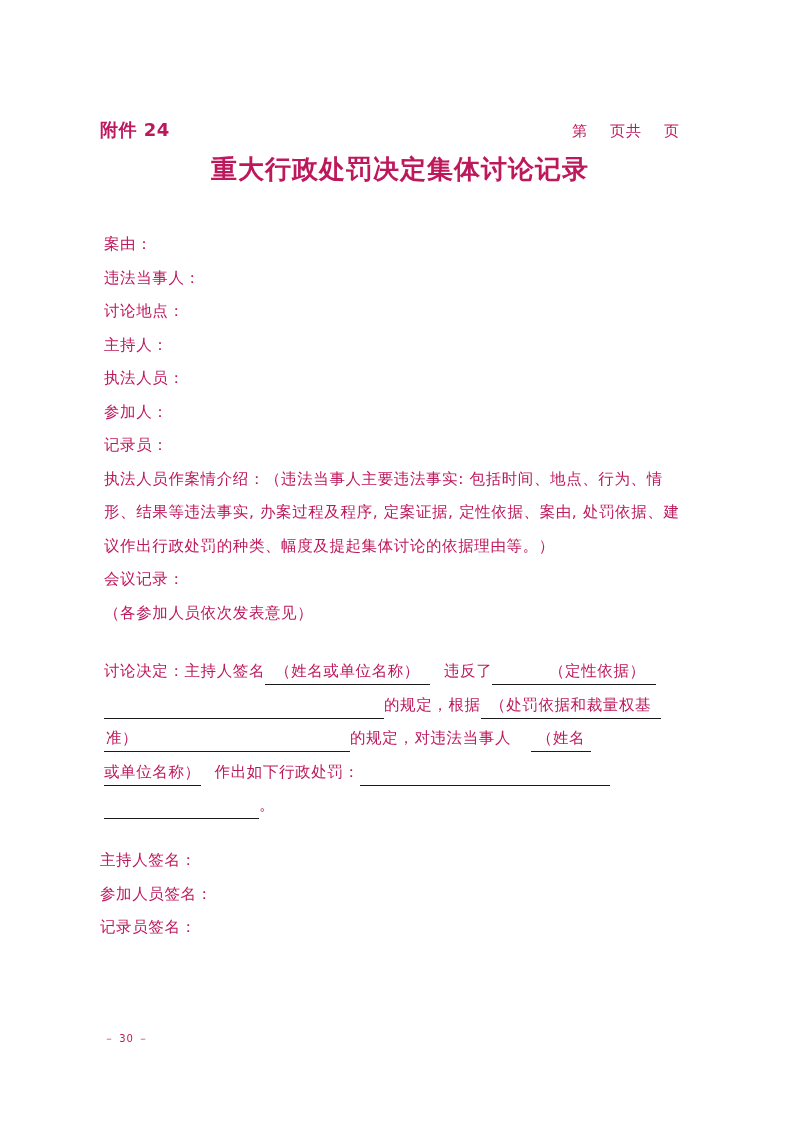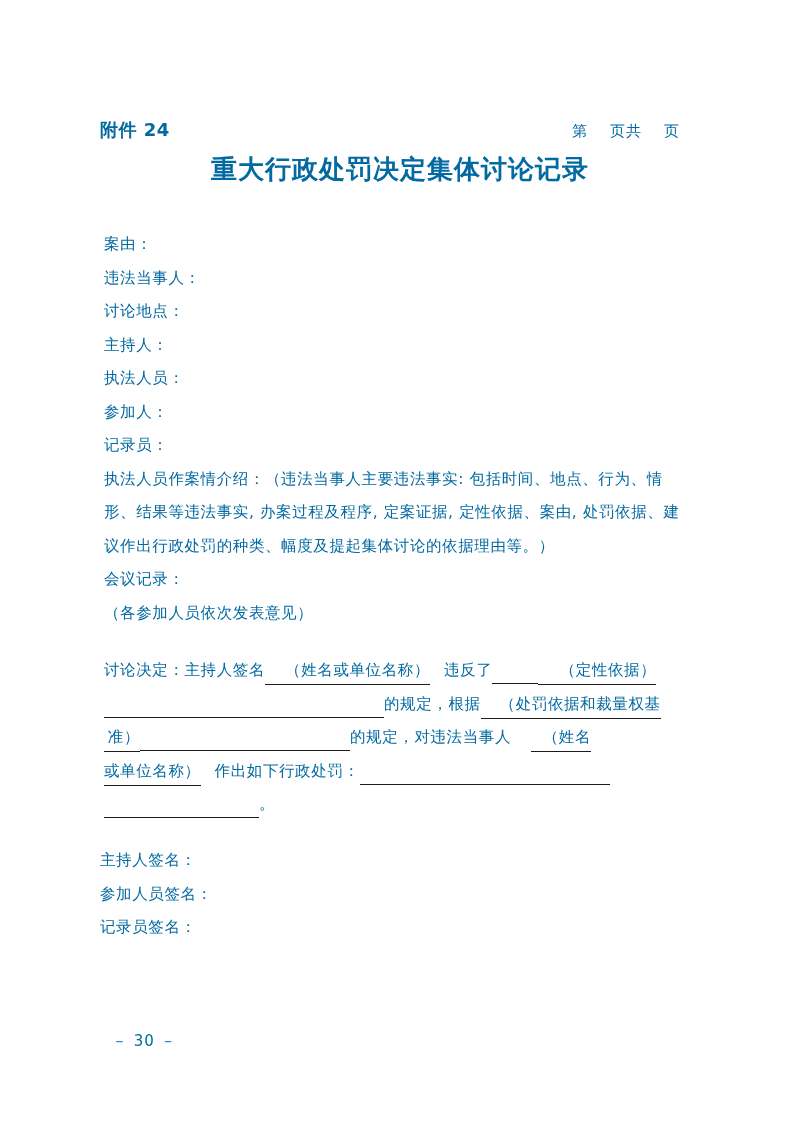--- a/index.html
+++ b/index.html
@@ -8,21 +8,21 @@
     background: #8a8a8a;
   }
   .page {
     position: relative;
     width: 793px;
     height: 1122px;
     background: #ffffff;
     margin: 0 auto;
     overflow: hidden;
     font-family: "DejaVu Sans", "Liberation Sans", sans-serif;
-    color: #0369a1;
+    color: #be185d;
   }
   .content {
     position: absolute;
     left: 100px;
     top: 0;
     width: 600px;
   }
   .header-row {
     position: absolute;
     left: 0;
@@ -67,46 +67,45 @@
   }
   .line {
     white-space: pre-wrap;
   }
   .para {
     text-align: justify;
   }
   .u {
     display: inline-block;
     border-bottom: 1px solid #1a1a1a;
-    text-align: right;
+    text-align: center;
     line-height: 26px;
     vertical-align: baseline;
-    font-family: Liberation Mono, monospace;
   }
   .ublank {
     display: inline-block;
     border-bottom: 1px solid #1a1a1a;
     line-height: 26px;
     vertical-align: baseline;
   }
   .sign-block {
     position: absolute;
     left: 0;
     top: 844px;
     width: 600px;
     font-size: 15.5px;
     line-height: 33.5px;
     letter-spacing: 0.6px;
   }
   .footer {
     position: absolute;
-    left: 12px;
+    left: 4px;
     top: 1032px;
     width: 600px;
-    font-size: 15px;
+    font-size: 10px;
     letter-spacing: 1px;
   }
   .sp1 { display:inline-block; width: 14px; }
   .sp2 { display:inline-block; width: 28px; }
 </style>
 </head>
 <body>
 
 <div class="page">
   <div class="content">

